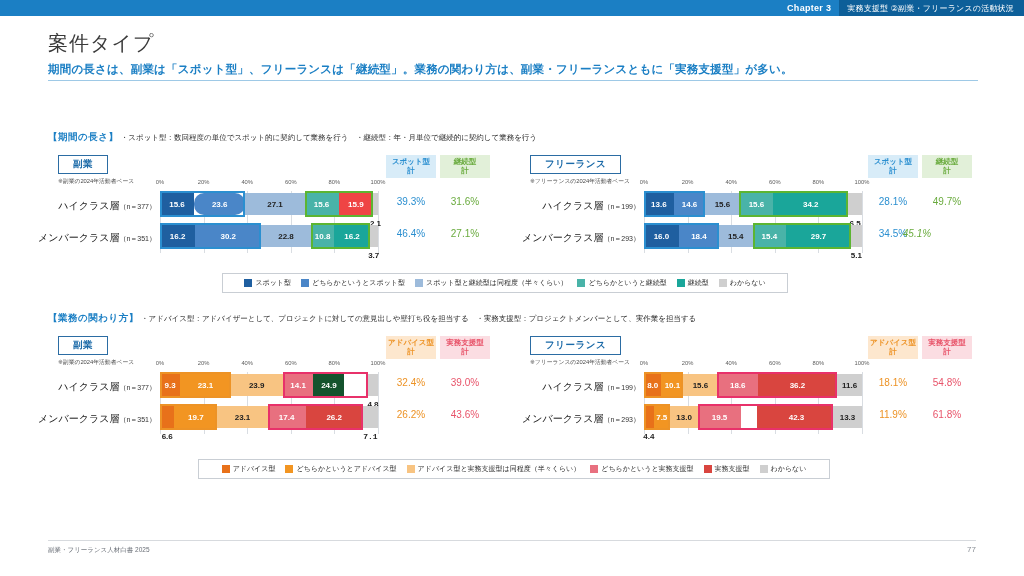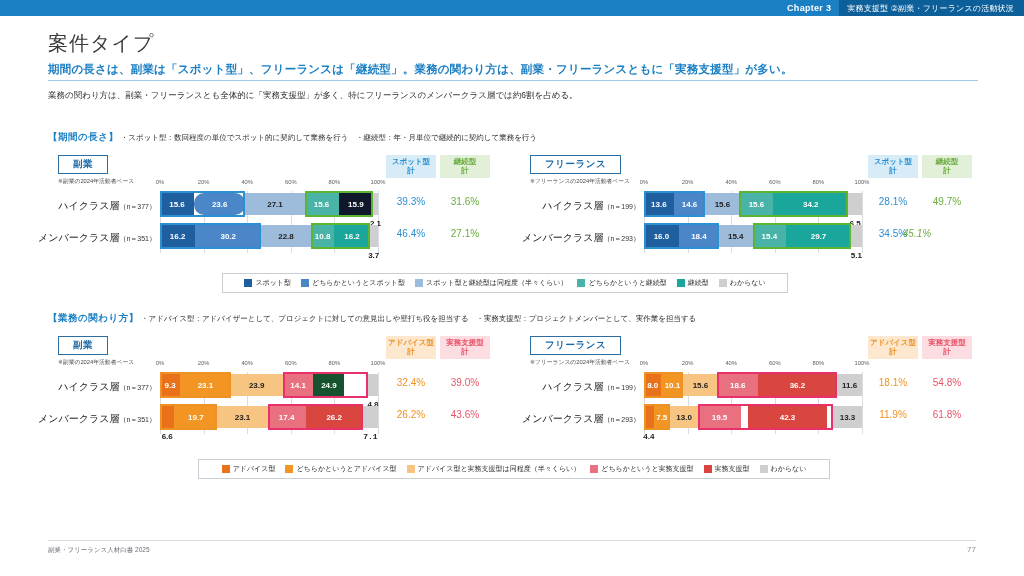--- a/index.html
+++ b/index.html
@@ -134,21 +134,20 @@
 <body>
 
 <div class="topbar">
   <div class="topbar-chapter">Chapter 3</div>
   <div class="topbar-sub">実務支援型 ②副業・フリーランスの活動状況</div>
 </div>
 
 <div class="page-title">案件タイプ</div>
 <div class="lead">期間の長さは、副業は「スポット型」、フリーランスは「継続型」。業務の関わり方は、副業・フリーランスともに「実務支援型」が多い。</div>
 <div class="desc">
-  <div>業務の関わり方は、副業・フリーランスとも全体的に「実務支援型」が多く、特にフリーランスのメンバークラス層では約6割を占める。</div>
 </div>
 
 <div class="section-head" style="top:131px;">
   <span class="sh-title">【期間の長さ】</span>
   <span class="sh-note">・スポット型：数回程度の単位でスポット的に契約して業務を行う　・継続型：年・月単位で継続的に契約して業務を行う</span>
 </div>
 <div id="chart-duration-side" class="section" style="top: 155px; height: 100px;">
     <div class="panel-tag" style="left: 58px;">副業</div>
     <div class="panel-base" style="left: 58px;">※副業の2024年活動者ベース</div>
     <div class="axis" style="left: 160px; top: 24px; width: 218px;">
@@ -166,21 +165,21 @@
       <div class="gridline" style="left: 130.8px; height: 62px;"></div>
       <div class="gridline" style="left: 174.4px; height: 62px;"></div>
       <div class="gridline" style="left: 218px; height: 62px;"></div>
       <div class="row" style="top: 2px; width: 218px;">
         <div class="row-label"><span class="rl-name">ハイクラス層</span><span class="rl-n">（n＝377）</span></div>
         <div class="bar">
           <div class="seg" style="left: 0px; width: 34.008px; background: rgb(31, 95, 160); color: rgb(255, 255, 255);">15.6</div>
           <div class="seg" style="left: 34.008px; width: 51.448px; background: rgb(74, 134, 200); color: rgb(255, 255, 255); border-radius: 10px;">23.6</div>
           <div class="seg" style="left: 85.456px; width: 59.078px; background: rgb(157, 187, 219); color: rgb(34, 34, 34);">27.1</div>
           <div class="seg" style="left: 144.534px; width: 34.008px; background: rgb(73, 179, 168); color: rgb(255, 255, 255);">15.6</div>
-          <div class="seg" style="left: 178.542px; width: 34.662px; background: #0f172a; color: rgb(255, 255, 255);">15.9</div>
+          <div class="seg" style="left: 178.542px; width: 34.662px; background: #ef4444; color: rgb(255, 255, 255);">15.9</div>
           <div class="seg" style="left: 213.204px; width: 4.578px; background: rgb(207, 207, 207); color: rgb(34, 34, 34);">
             <span class="seg-above" style="left: 50%; transform: translateX(-50%);">2.1</span>
           </div>
           <div class="hilite" style="left: 0px; width: 85.456px; border-color: rgb(43, 143, 208);"></div>
           <div class="hilite" style="left: 144.534px; width: 68.67px; border-color: rgb(92, 181, 49);"></div>
         </div>
       </div>
       <div class="row" style="top: 34px; width: 218px;">
         <div class="row-label"><span class="rl-name">メンバークラス層</span><span class="rl-n">（n＝351）</span></div>
         <div class="bar">
@@ -400,21 +399,21 @@
       </div>
       <div class="row" style="top: 34px; width: 218px;">
         <div class="row-label"><span class="rl-name">メンバークラス層</span><span class="rl-n">（n＝293）</span></div>
         <div class="bar">
           <div class="seg" style="left: 0px; width: 9.592px; background: rgb(232, 113, 26); color: rgb(255, 255, 255);">
             <span class="seg-above" style="left: 50%; transform: translateX(-50%);">4.4</span>
           </div>
           <div class="seg" style="left: 9.592px; width: 16.35px; background: rgb(242, 149, 34); color: rgb(255, 255, 255);">7.5</div>
           <div class="seg" style="left: 25.942px; width: 28.34px; background: rgb(248, 196, 130); color: rgb(34, 34, 34);">13.0</div>
           <div class="seg" style="left: 54.282px; width: 42.51px; background: rgb(232, 112, 127); color: rgb(255, 255, 255);">19.5</div>
-          <div class="seg" style="left: 104px; width: 79px; background: rgb(217, 69, 63); color: rgb(255, 255, 255);">42.3</div>
+          <div class="seg" style="left: 113px; width: 79px; background: rgb(217, 69, 63); color: rgb(255, 255, 255);">42.3</div>
           <div class="seg" style="left: 189.006px; width: 28.994px; background: rgb(207, 207, 207); color: rgb(34, 34, 34);">13.3</div>
           <div class="hilite" style="left: 0px; width: 25.942px; border-color: rgb(237, 147, 38);"></div>
           <div class="hilite" style="left: 54.282px; width: 134.724px; border-color: rgb(232, 49, 106);"></div>
         </div>
       </div>
     </div>
     <div class="sum-head" style="left: 868px; top: 0px; width: 50px; background: rgb(253, 231, 206); color: rgb(237, 147, 38);">
       <div>アドバイス型</div>
       <div>計</div>
     </div>

